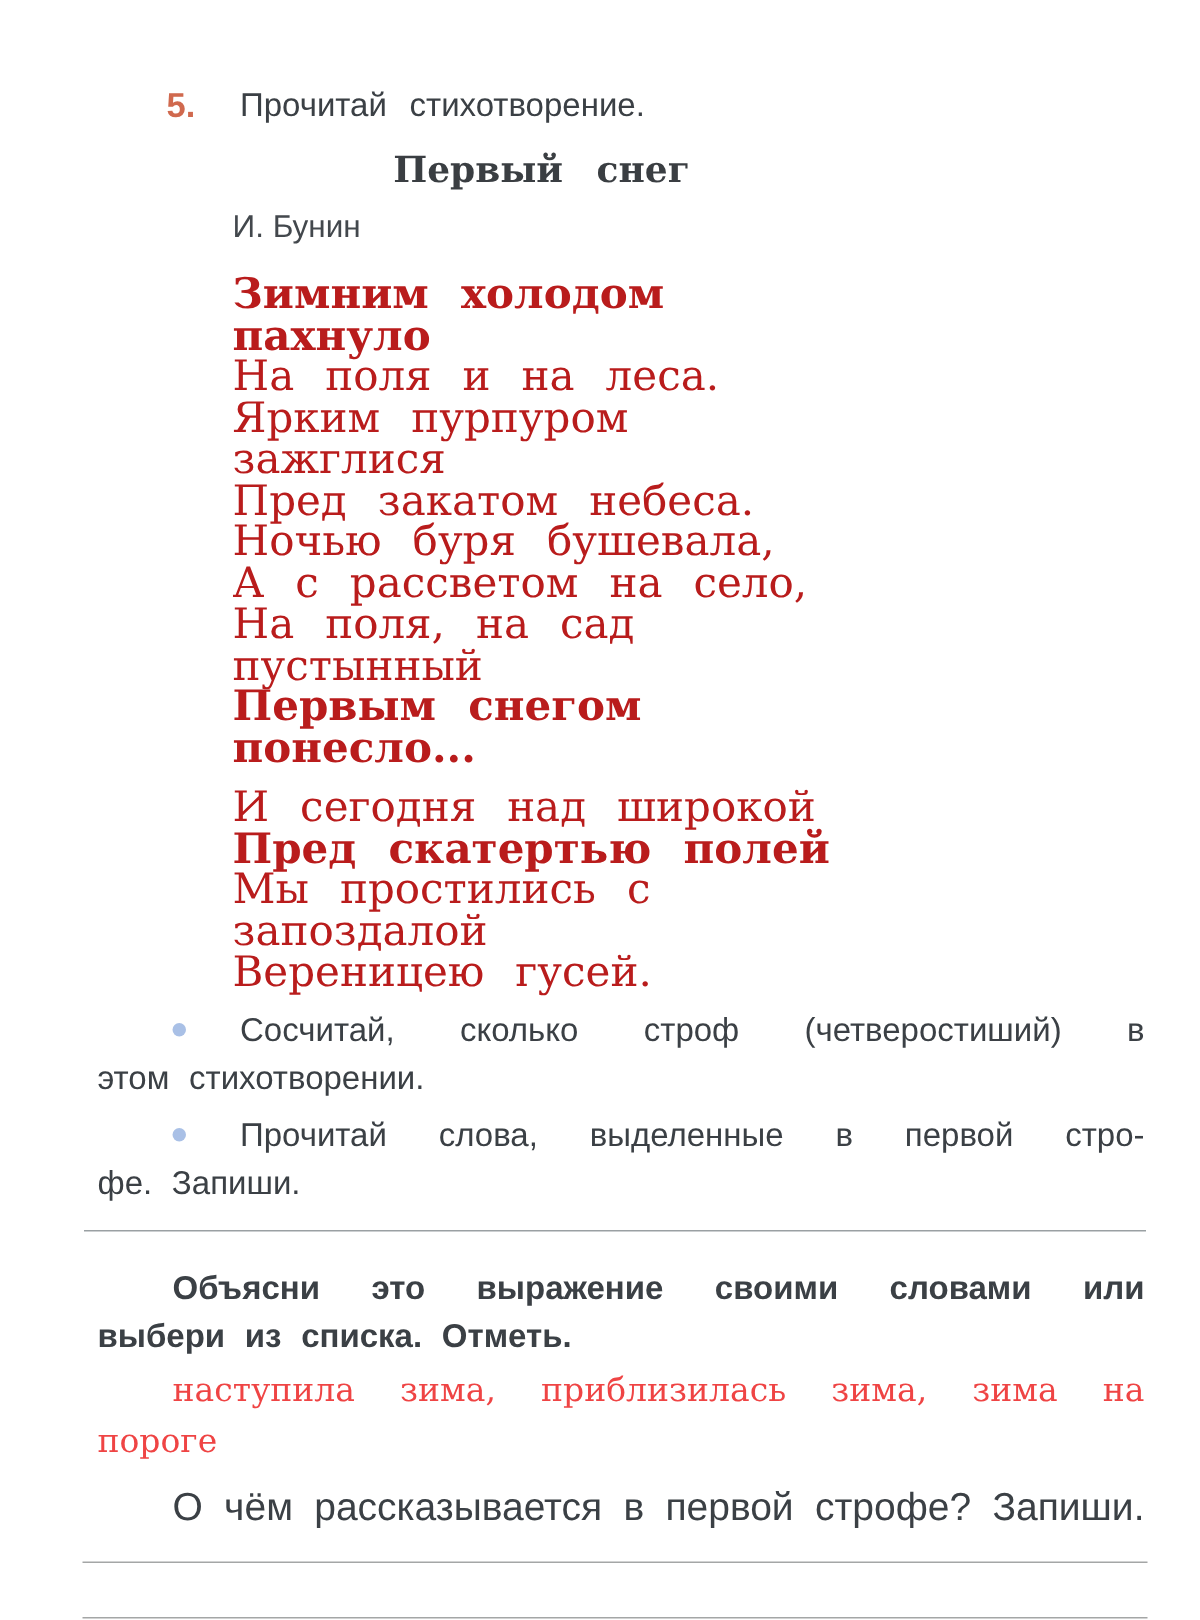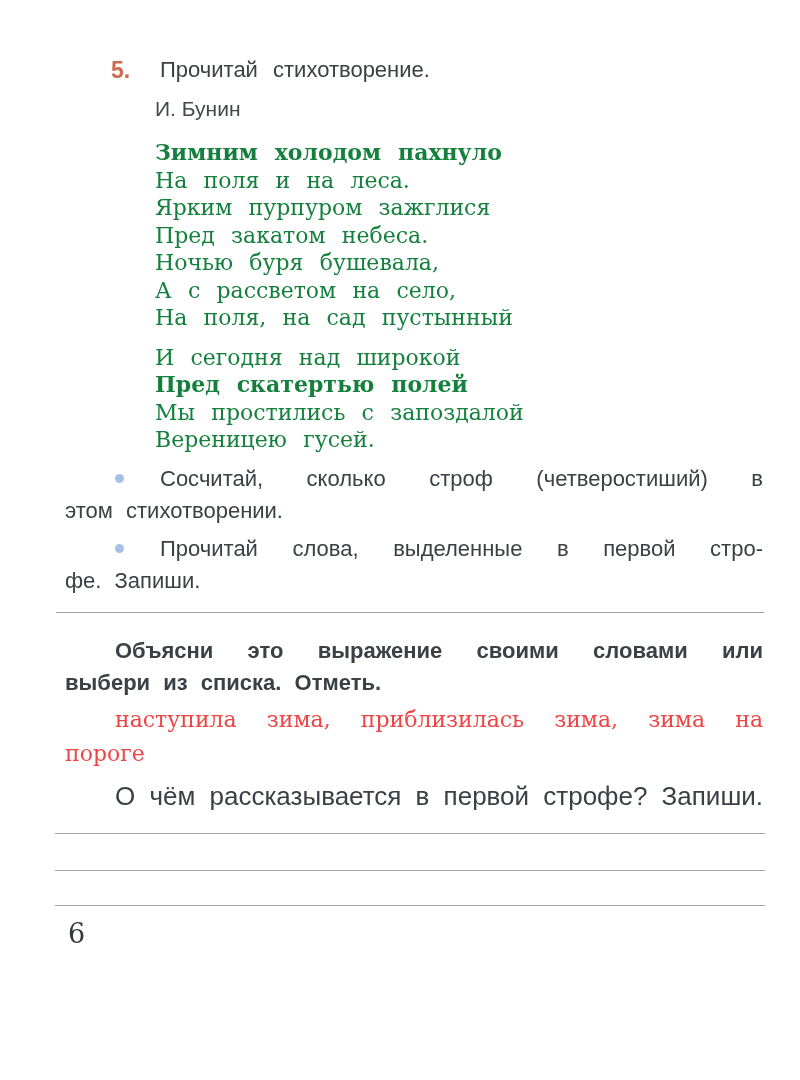--- a/index.html
+++ b/index.html
@@ -52,24 +52,24 @@
   }
   .poem-author {
     margin-top: 11px;
     text-align: left;
     font-size: 21px;
     line-height: 26px;
     color: #43484d;
   }
   .stanza {
     font-family: "DejaVu Serif", "Liberation Serif", serif;
-    font-size: 22px;
+    font-size: 28px;
     line-height: 27.5px;
     word-spacing: 0.42em;
-    color: #15803d;
+    color: #b91c1c;
   }
   .stanza-1 { margin-top: 17px; }
   .stanza-2 { }
   .stanza-3 { margin-top: 12px; }
   .poem-line.bold { font-weight: bold; }
 
   
   .tasks { margin-top: 9px; }
   .task { position: relative; font-size: 22px; line-height: 32px; }
   .task + .task { margin-top: 6px; }
@@ -136,33 +136,35 @@
 
 <div class="page">
   <div class="content">
 
     <div class="exercise-line">
       <span class="exercise-number">5.</span>
       <span>Прочитай  стихотворение.</span>
     </div>
 
     <div class="poem-block">
+      <div class="poem-title">Первый  снег</div>
       <div class="poem-author">И. Бунин</div>
 
       <div class="stanza stanza-1">
         <div class="poem-line bold">Зимним  холодом  пахнуло</div>
         <div class="poem-line">На  поля  и  на  леса.</div>
         <div class="poem-line">Ярким  пурпуром  зажглися</div>
         <div class="poem-line">Пред  закатом  небеса.</div>
       </div>
 
       <div class="stanza stanza-2">
         <div class="poem-line">Ночью  буря  бушевала,</div>
         <div class="poem-line">А  с  рассветом  на  село,</div>
         <div class="poem-line">На  поля,  на  сад  пустынный</div>
+        <div class="poem-line bold">Первым  снегом  понесло...</div>
       </div>
 
       <div class="stanza stanza-3">
         <div class="poem-line">И  сегодня  над  широкой</div>
         <div class="poem-line bold">Пред  скатертью  полей</div>
         <div class="poem-line">Мы  простились  с  запоздалой</div>
         <div class="poem-line">Вереницею  гусей.</div>
       </div>
     </div>
 

